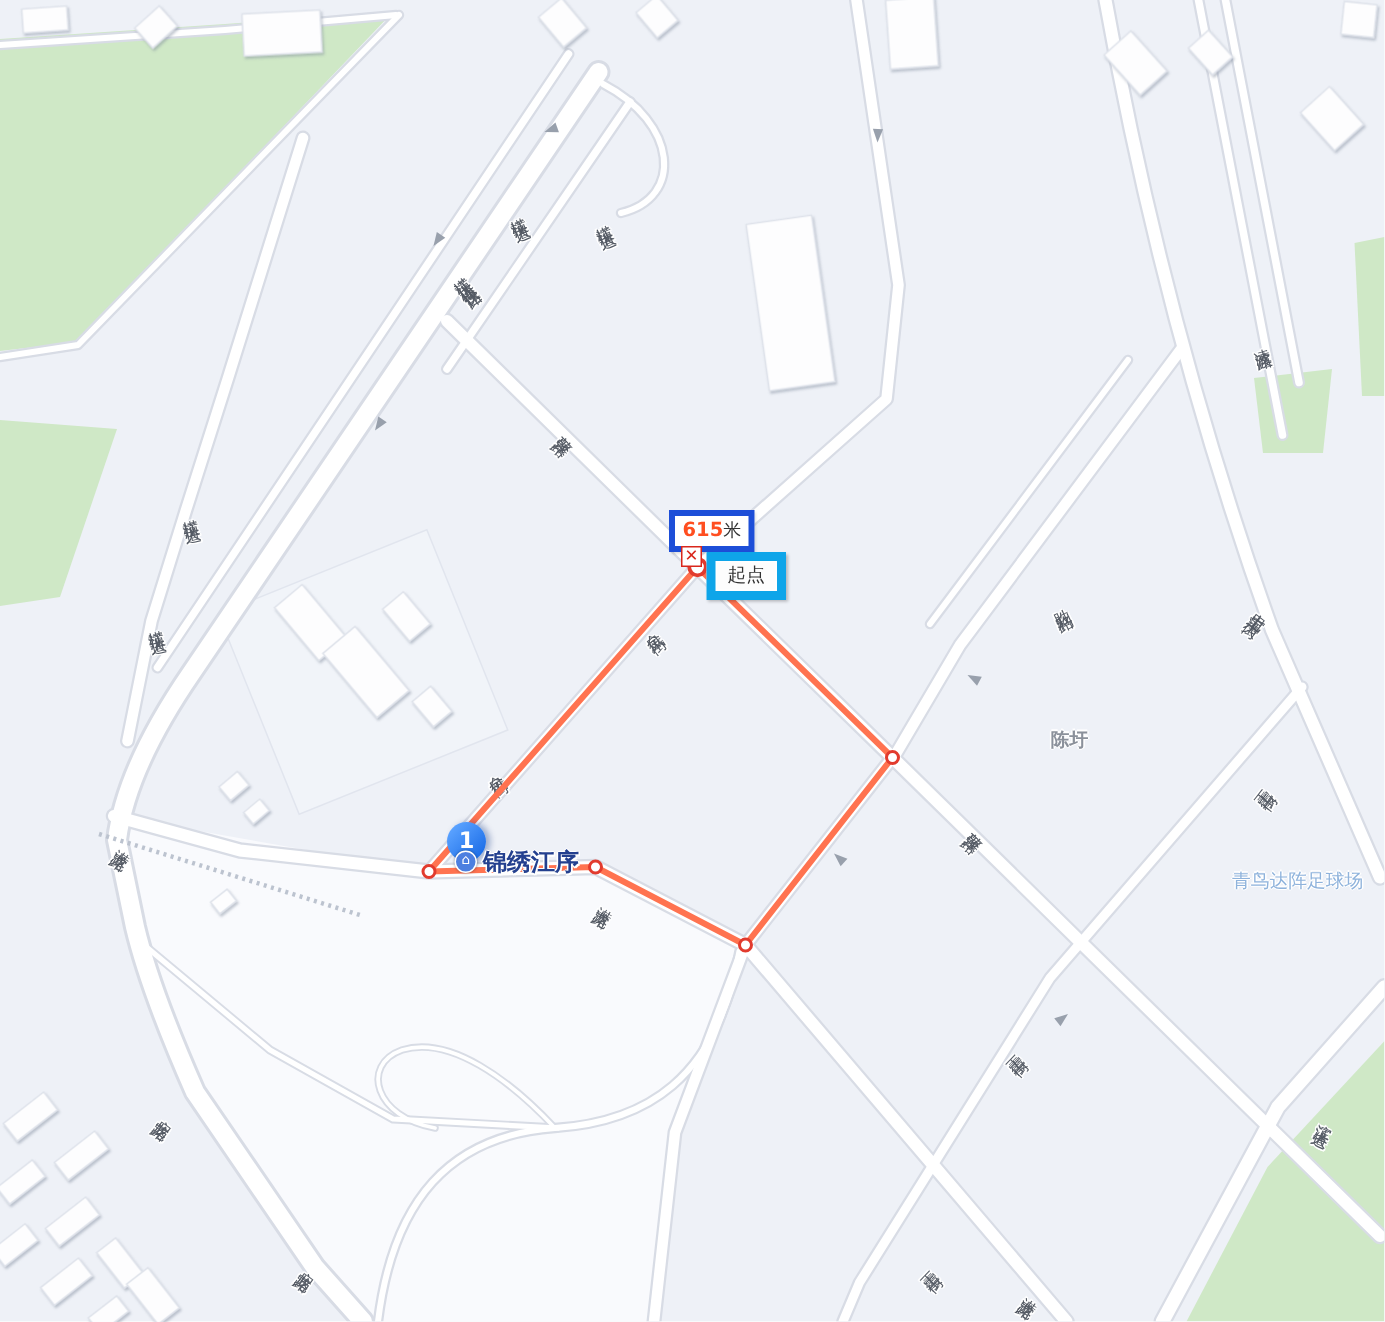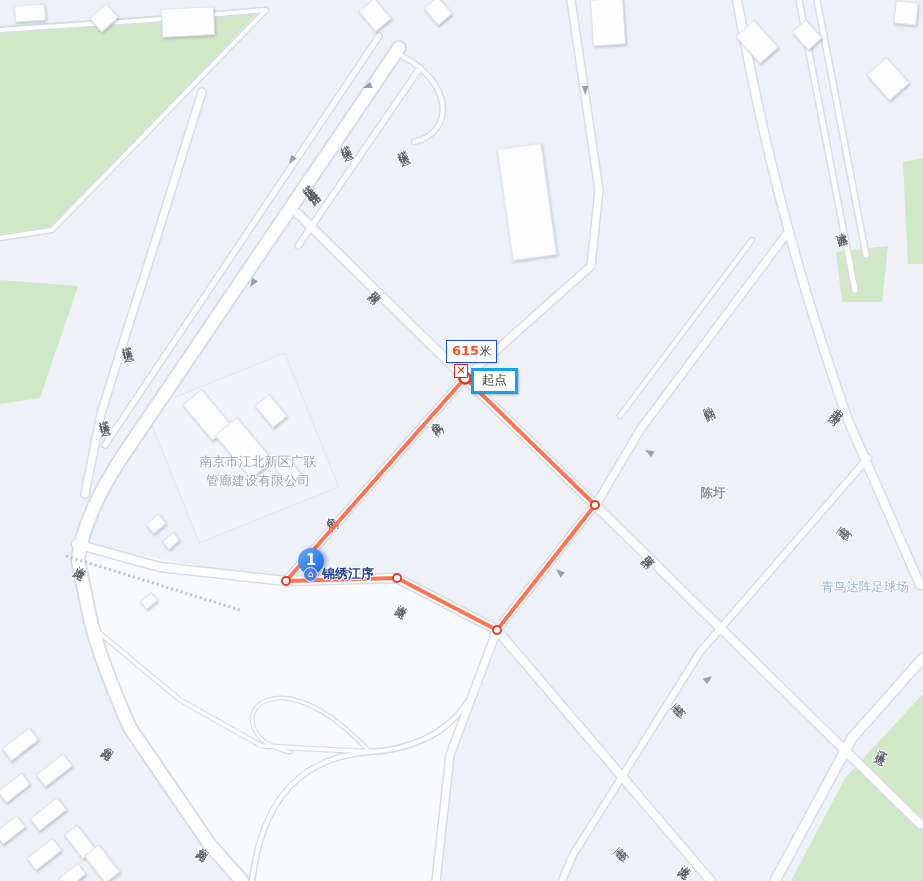--- a/index.html
+++ b/index.html
@@ -11,39 +11,39 @@
   .vlabel{position:absolute;writing-mode:vertical-rl;text-orientation:upright;
           font-size:11px;letter-spacing:2px;color:#545a64;white-space:nowrap;
           text-shadow:1px 0 0 #fff,-1px 0 0 #fff,0 1px 0 #fff,0 -1px 0 #fff,1px 1px 0 #fff,-1px -1px 0 #fff;}
   #route-svg{z-index:4;}
   .overlay{position:absolute;z-index:5;}
   .place-label{position:absolute;z-index:2;color:#8b919b;font-size:12.5px;text-align:center;
           text-shadow:1px 0 0 #fff,-1px 0 0 #fff,0 1px 0 #fff,0 -1px 0 #fff;}
   #company-label{left:178px;top:452px;width:160px;line-height:19px;color:#9ba1ac;font-size:13px;}
   #village-label{left:690px;top:485px;width:46px;font-weight:bold;}
   #stadium-label{left:800px;top:579px;width:130px;color:#8fb3dc;}
-  #distance-box{left:446px;top:340px;background:#fff;border:1px solid #1d4ed8;
+  #distance-box{left:446px;top:340px;background:#fff;border:4px solid #1d4ed8;
           padding:1px 5px 2px 5px;font-size:13px;line-height:17px;box-shadow:1px 1px 2px rgba(0,0,0,.15);}
   #distance-value{color:#ff4e20;font-weight:bold;}
   #distance-unit{color:#333;font-size:12px;}
   #delete-measure{left:454px;top:364px;color:#d9271c;font-size:11px;font-weight:bold;
           width:12px;height:12px;line-height:12px;text-align:center;border:1px solid #d9271c;background:#fff;cursor:pointer;}
-  #start-box{left:471px;top:368px;background:#fdfdfd;border:3px solid #0ea5e9;
+  #start-box{left:471px;top:368px;background:#fdfdfd;border:6px solid #0ea5e9;
           box-shadow:1px 1px 2px rgba(0,0,0,.25), inset 0 0 0 1px #fff;
           padding:1px 8px 2px 8px;font-size:12.5px;color:#333;}
   #pin{left:298px;top:548px;width:26px;height:26px;cursor:pointer;
        background:linear-gradient(180deg,#5aa2ff 0%,#1e6fe8 100%);
        border-radius:50% 50% 50% 0;transform:rotate(-45deg);
        box-shadow:2px 2px 4px rgba(0,40,120,.35);}
   #pin-number{position:absolute;left:0;top:0;width:26px;height:26px;transform:rotate(45deg);
        color:#fff;font-size:15px;font-weight:bold;text-align:center;line-height:25px;}
   #poi-icon{left:303px;top:567px;width:13px;height:13px;border-radius:50%;
        background:#4c7fe0;border:1px solid #fff;box-shadow:0 0 2px rgba(0,0,0,.4);
        color:#fff;font-size:9px;line-height:12px;text-align:center;cursor:pointer;}
-  #poi-label{left:322px;top:565px;font-size:13px;font-weight:600;color:#24408f;z-index:5;position:absolute;
+  #poi-label{left:322px;top:565px;font-size:16px;font-weight:600;color:#24408f;z-index:5;position:absolute;
        text-shadow:1px 0 0 #fff,-1px 0 0 #fff,0 1px 0 #fff,0 -1px 0 #fff,1px 1px 0 #fff;cursor:pointer;}
 </style>
 </head>
 <body>
 
 <div id="map">
 
   <svg id="base-svg" width="923" height="881" viewBox="0 0 923 881">
     <defs>
       <filter id="bshadow" x="-40%" y="-40%" width="180%" height="180%">
@@ -147,24 +147,20 @@
       <rect x="-15" y="-7" width="30" height="14" transform="translate(14,788) rotate(-38)"></rect>
       <rect x="-17" y="-7" width="34" height="15" transform="translate(48,814) rotate(-38)"></rect>
       <rect x="-14" y="-7" width="28" height="14" transform="translate(10,830) rotate(-38)"></rect>
       <rect x="-16" y="-7" width="32" height="15" transform="translate(44,854) rotate(-38)"></rect>
       <rect x="-8" y="-15" width="16" height="30" transform="translate(80,842) rotate(-38)"></rect>
       <rect x="-12" y="-6" width="24" height="13" transform="translate(72,876) rotate(-38)"></rect>
       <rect x="-9" y="-17" width="18" height="34" transform="translate(102,864) rotate(-38)"></rect>
     </g>
   </svg>
 
-  <div class="place-label" id="company-label">
-    <div>南京市江北新区广联</div>
-    <div>管廊建设有限公司</div>
-  </div>
   <div class="place-label" id="village-label">陈圩</div>
   <div class="place-label" id="stadium-label">青鸟达阵足球场</div>
 
   <div id="road-labels">
       <div class="vlabel" style="left: 302px; top: 186px; transform: translate(-50%, -50%) rotate(-40deg);">横江大道快速路</div>
       <div class="vlabel" style="left: 340px; top: 142px; transform: translate(-50%, -50%) rotate(-24deg);">横江大道</div>
       <div class="vlabel" style="left: 397px; top: 147px; transform: translate(-50%, -50%) rotate(-24deg);">横江大道</div>
       <div class="vlabel" style="left: 123px; top: 342px; transform: translate(-50%, -50%) rotate(-14deg);">横江大道</div>
       <div class="vlabel" style="left: 100px; top: 416px; transform: translate(-50%, -50%) rotate(-14deg);">横江大道</div>
       <div class="vlabel" style="left: 383px; top: 288px; transform: translate(-50%, -50%) rotate(46deg);">萍聚路</div>

